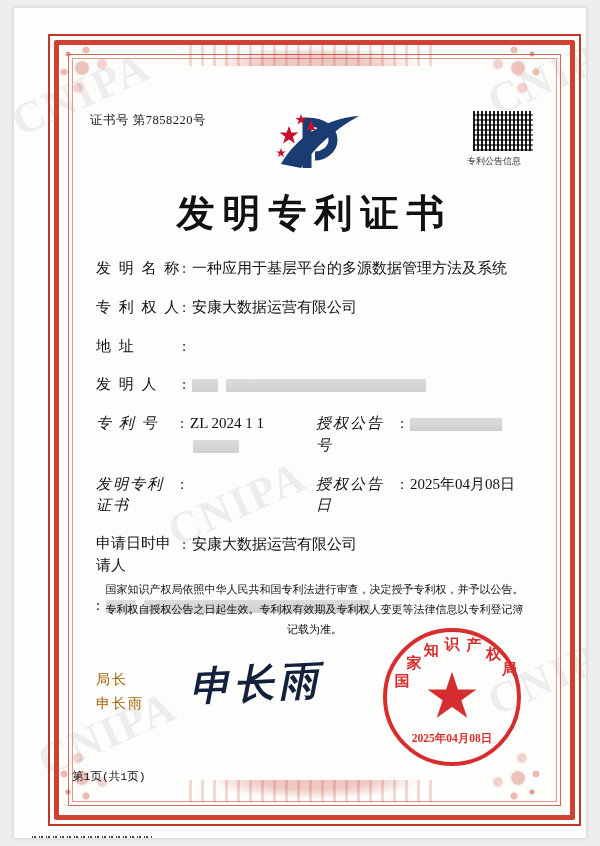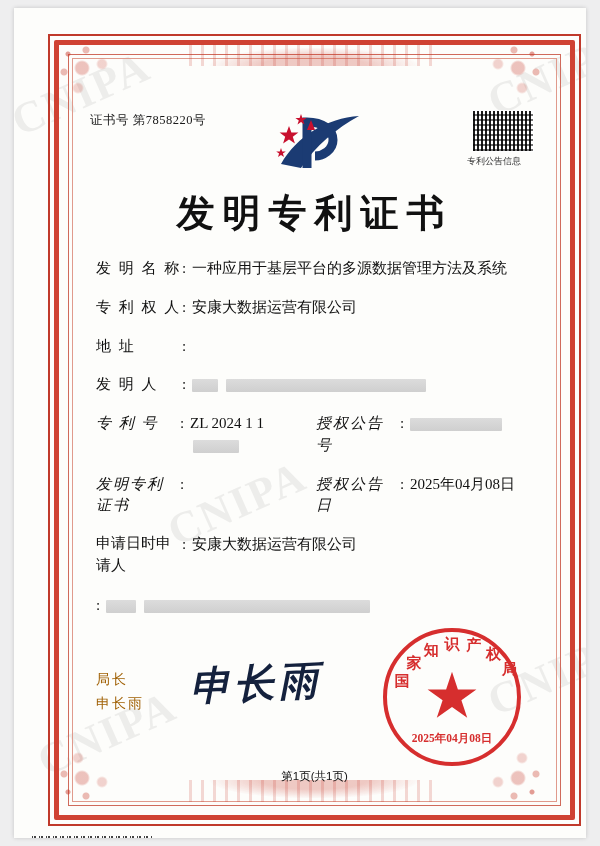--- a/index.html
+++ b/index.html
@@ -261,22 +261,22 @@
     font-family: "Liberation Serif", serif;
     font-size: 11.5px;
     font-weight: bold;
     color: #d62e2e;
   }
 
   .pagefoot {
     position: absolute;
     left: 0; bottom: 28px;
     width: 100%;
-    text-align: center;
-    font-family: Liberation Sans, sans-serif;
+    text-align: left;
+    font-family: Liberation Mono, monospace;
     font-size: 11.5px;
     color: #111;
   }
   
   .barcode {
     position: absolute;
     left: 18px; bottom: -24px;
     width: 120px; height: 26px;
     background: repeating-linear-gradient(90deg,#222 0 1px,#fff 1px 2px,#222 2px 4px,#fff 4px 7px);
     opacity: .85;
@@ -395,20 +395,24 @@
         <div class="row">
           <div class="colon">:</div>
           <div class="val">
             <span class="redact" style="width:30px"></span>
             <span class="redact" style="width:226px;margin-left:4px"></span>
           </div>
         </div>
 
       </div>
 
+      <div class="notice">
+        <p>国家知识产权局依照中华人民共和国专利法进行审查，决定授予专利权，并予以公告。</p>
+        <p>专利权自授权公告之日起生效。专利权有效期及专利权人变更等法律信息以专利登记簿记载为准。</p>
+      </div>
 
       <div class="sign-block">
         <div>局长</div>
         <div>申长雨</div>
       </div>
 
       <div class="signature">申长雨</div>
 
       <div class="seal">
         <div class="ring-text">

